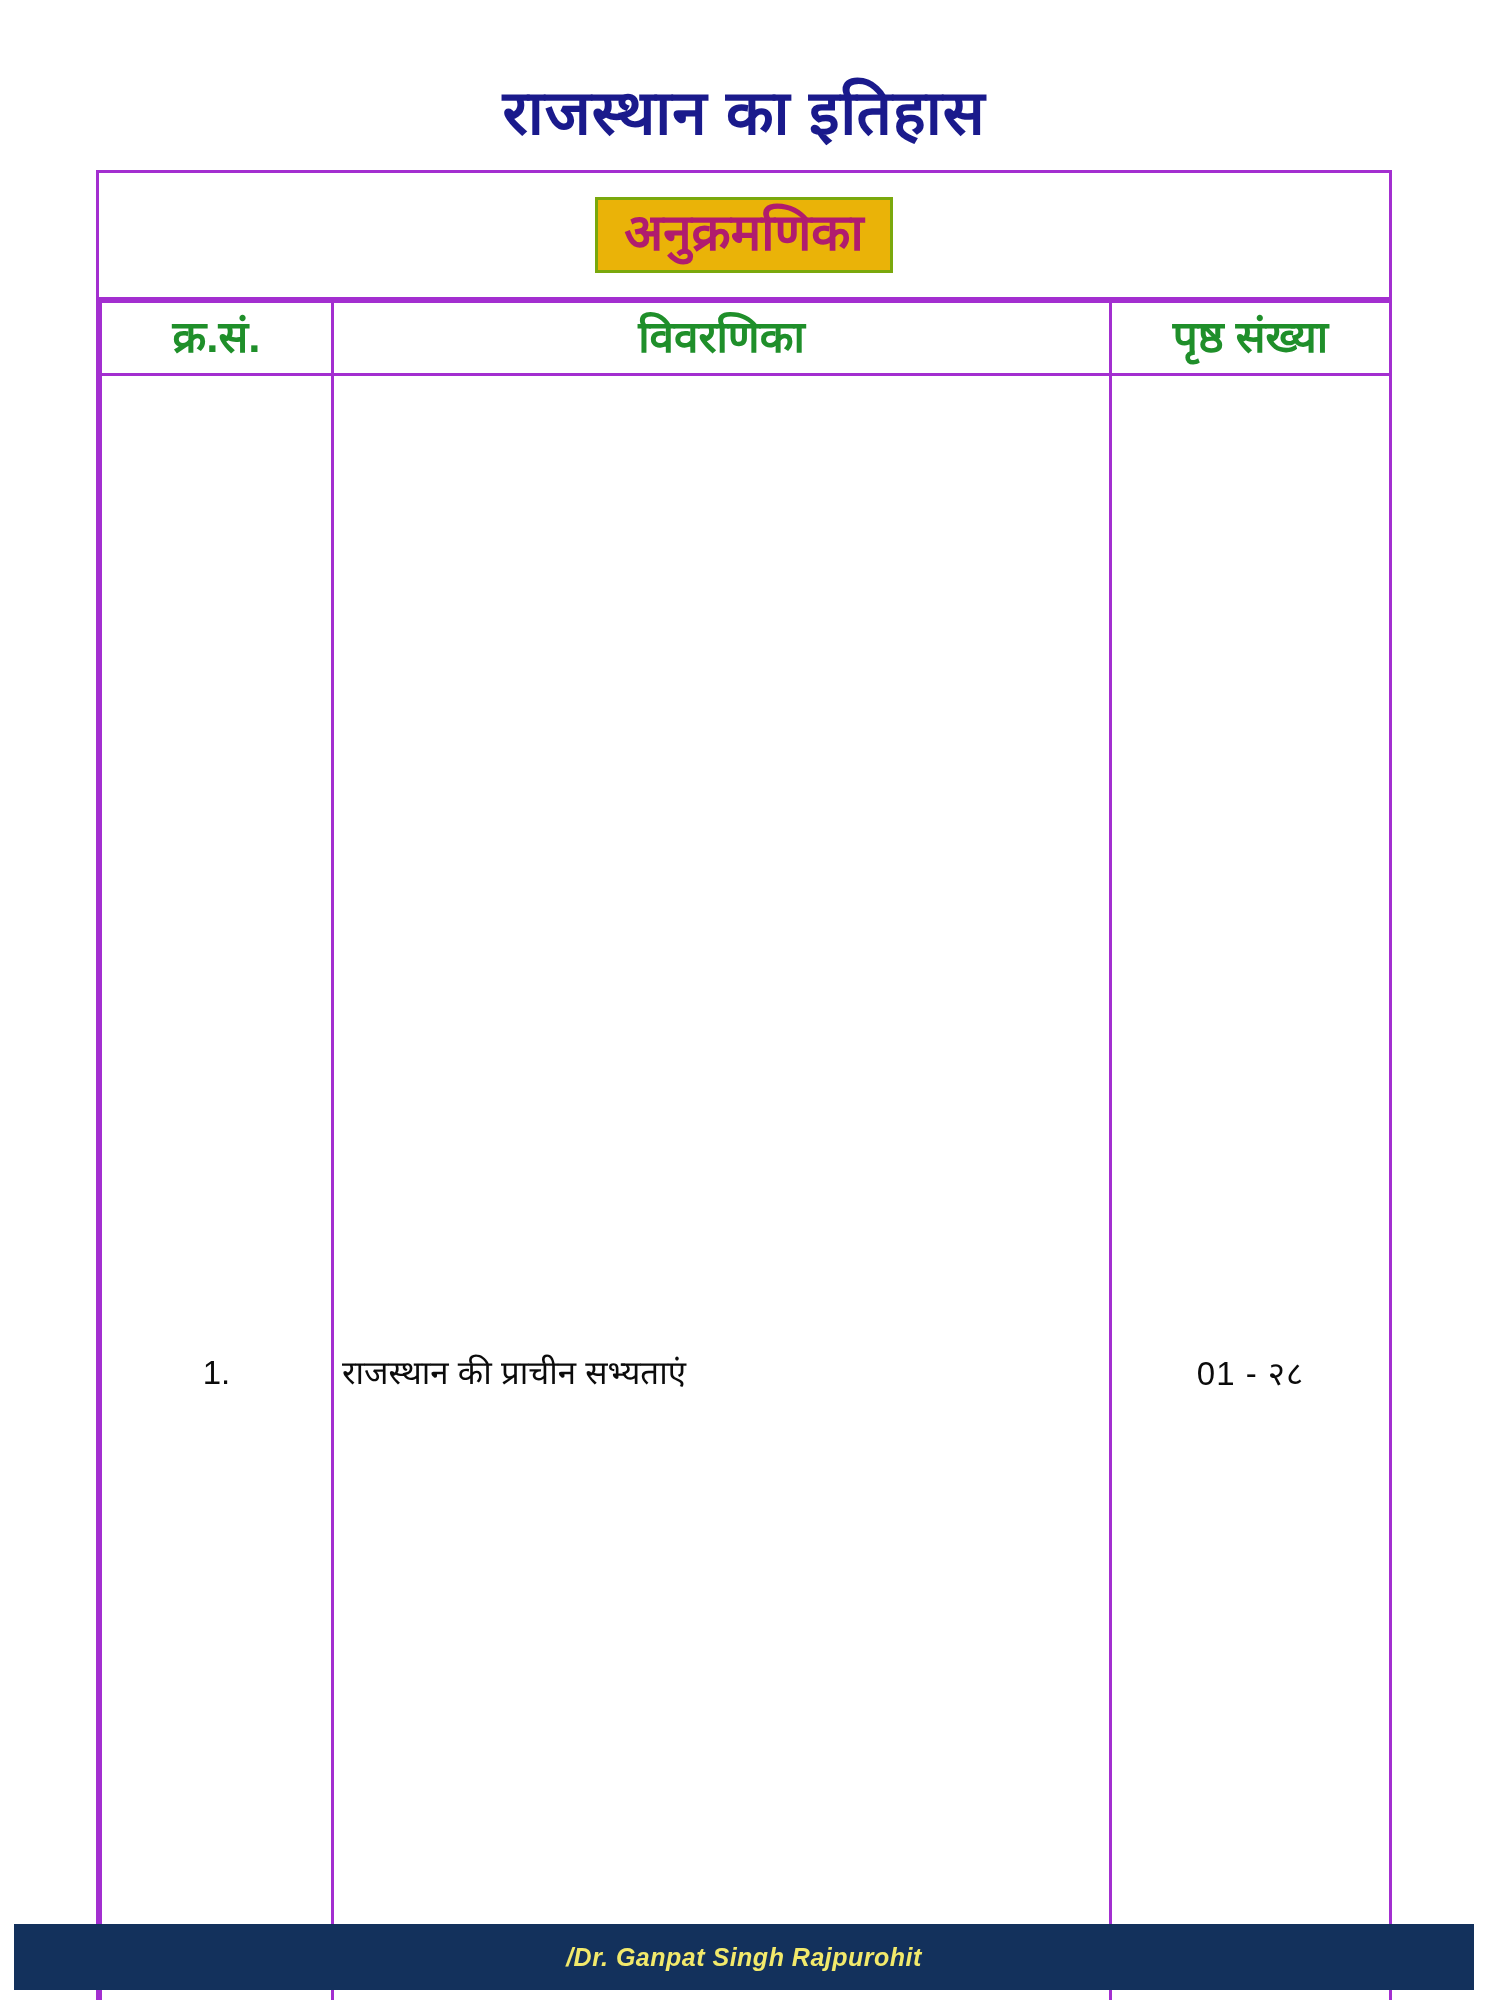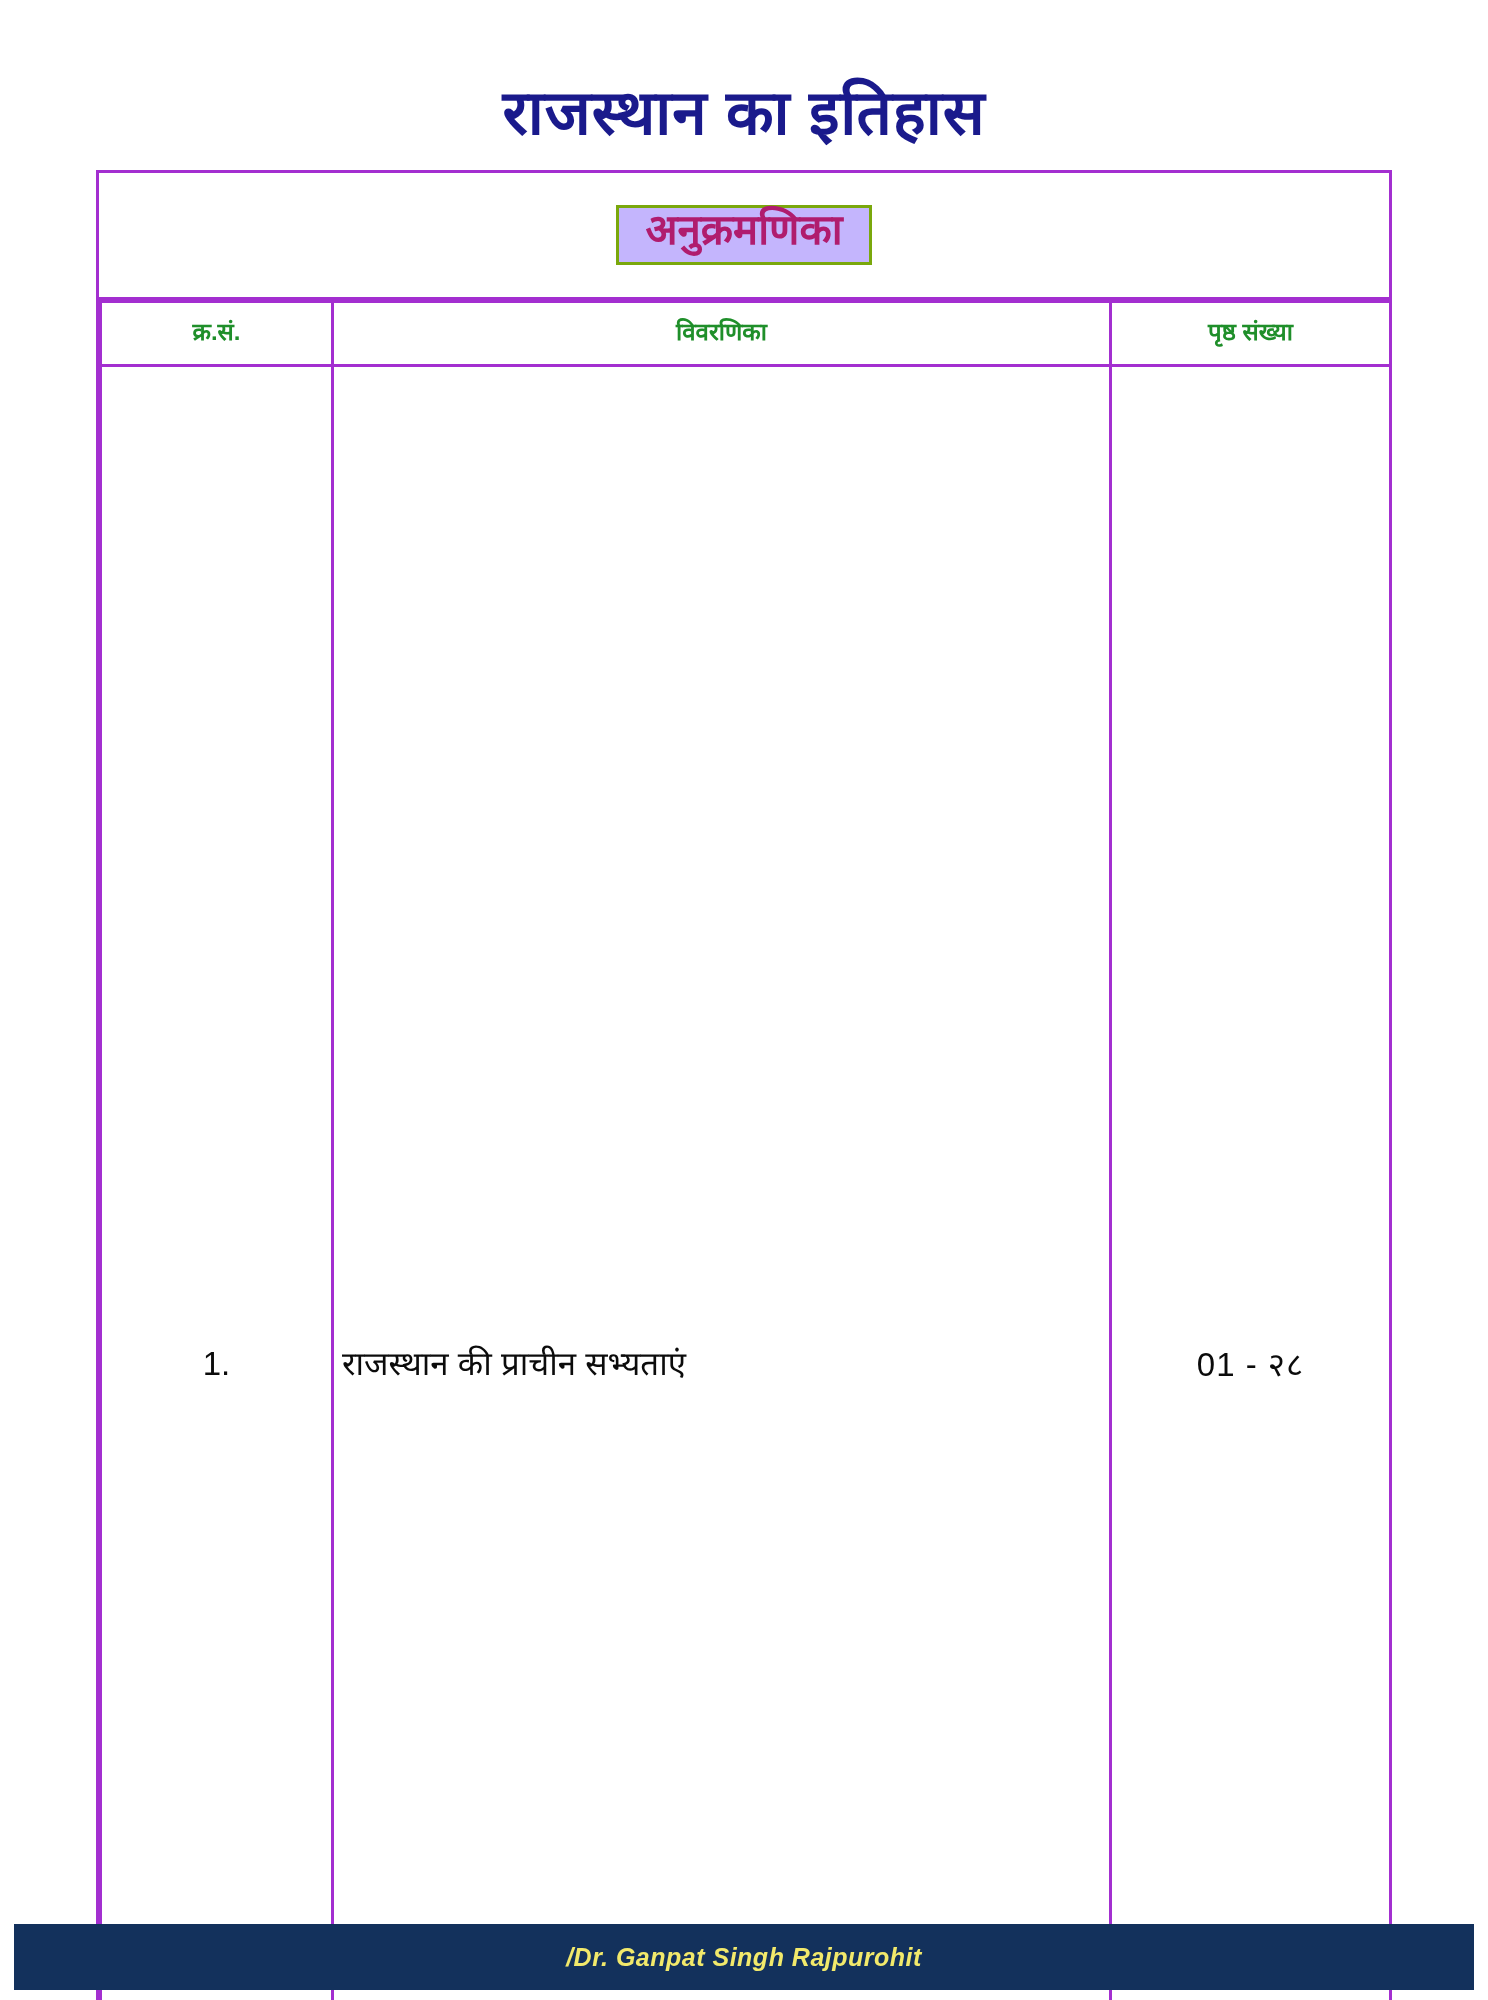--- a/index.html
+++ b/index.html
@@ -50,47 +50,47 @@
   }
 
   .toc-head {
     height: 124px;
     display: flex;
     align-items: center;
     justify-content: center;
     border-bottom: 3px solid #a32fd0;
   }
   .toc-head-badge {
-    background: #c4b5fd;
+    background: #eab308;
     border: 3px solid #7aa80c;
     color: #b01c6e;
-    font-size: 42px;
+    font-size: 51px;
     font-weight: bold;
-    padding: 0 26px 10px 26px;
+    padding: 6px 26px 10px 26px;
     line-height: 1.05;
   }
 
   table.toc {
     width: 100%;
     border-collapse: collapse;
     table-layout: fixed;
   }
   table.toc col.c-no { width: 232px; }
   table.toc col.c-desc { width: 778px; }
   table.toc col.c-page { width: 280px; }
 
   table.toc th, table.toc td {
     border: 3px solid #a32fd0;
     box-sizing: border-box;
     vertical-align: middle;
   }
   table.toc th {
     height: 64px;
     color: #1f8f2a;
-    font-size: 24px;
+    font-size: 44px;
     font-weight: bold;
     text-align: center;
     padding: 2px 6px 8px 6px;
   }
   table.toc td {
     padding: 10px 8px 14px 8px;
     font-size: 33px;
     color: #0b0b0b;
   }
   td.no {

